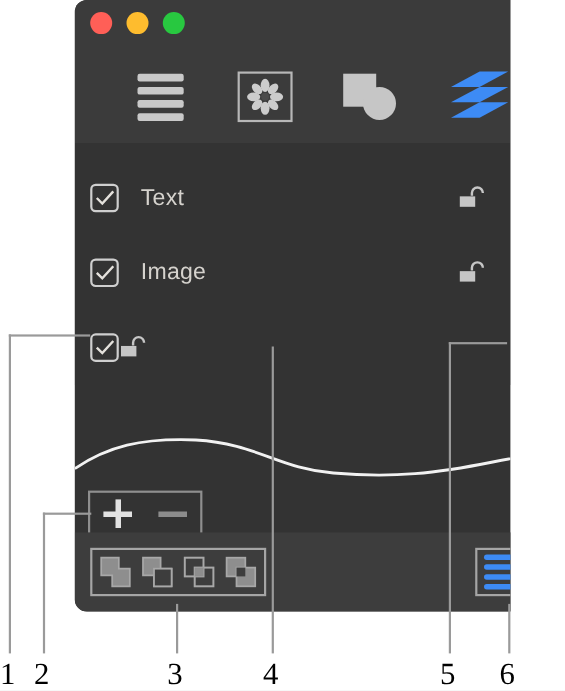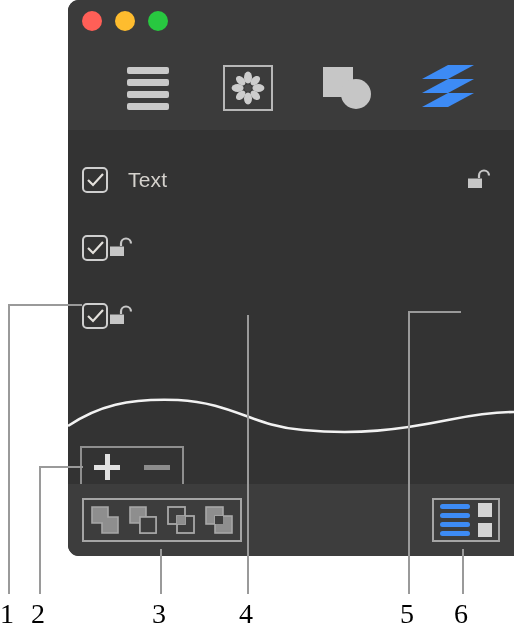--- a/index.html
+++ b/index.html
@@ -29,21 +29,21 @@
     font-size: 28px;
     color: #000000;
     line-height: 1;
   }
 
   
   .window {
     position: absolute;
     left: 68px;
     top: 0px;
-    width: 446px;
+    width: 396px;
     height: 556px;
     background: #333333;
     border-top-left-radius: 11px;
     border-bottom-left-radius: 11px;
     overflow: hidden;
   }
 
   
   .titlebar {
     position: relative;
@@ -349,20 +349,21 @@
         </svg>
       </span>
     </div>
 
     <div class="layer-row">
       <span class="checkbox">
         <svg width="17" height="14" viewBox="0 0 17 14" aria-hidden="true">
           <polyline points="1,7 6,12 16,1" fill="none" stroke="#e4e1dc" stroke-width="2.2"></polyline>
         </svg>
       </span>
+      <span class="layer-name">Image</span>
       <span class="lock">
         <svg width="26" height="24" viewBox="0 0 26 24" aria-hidden="true">
           <path d="M13 10 V7.5 A5 5 0 0 1 23 7.5" fill="none" stroke="#c6c6c6" stroke-width="2.2"></path>
           <rect x="2" y="10.5" width="14" height="9.5" fill="#c6c6c6"></rect>
         </svg>
       </span>
     </div>
 
     <div class="layer-row">
       <span class="checkbox">

